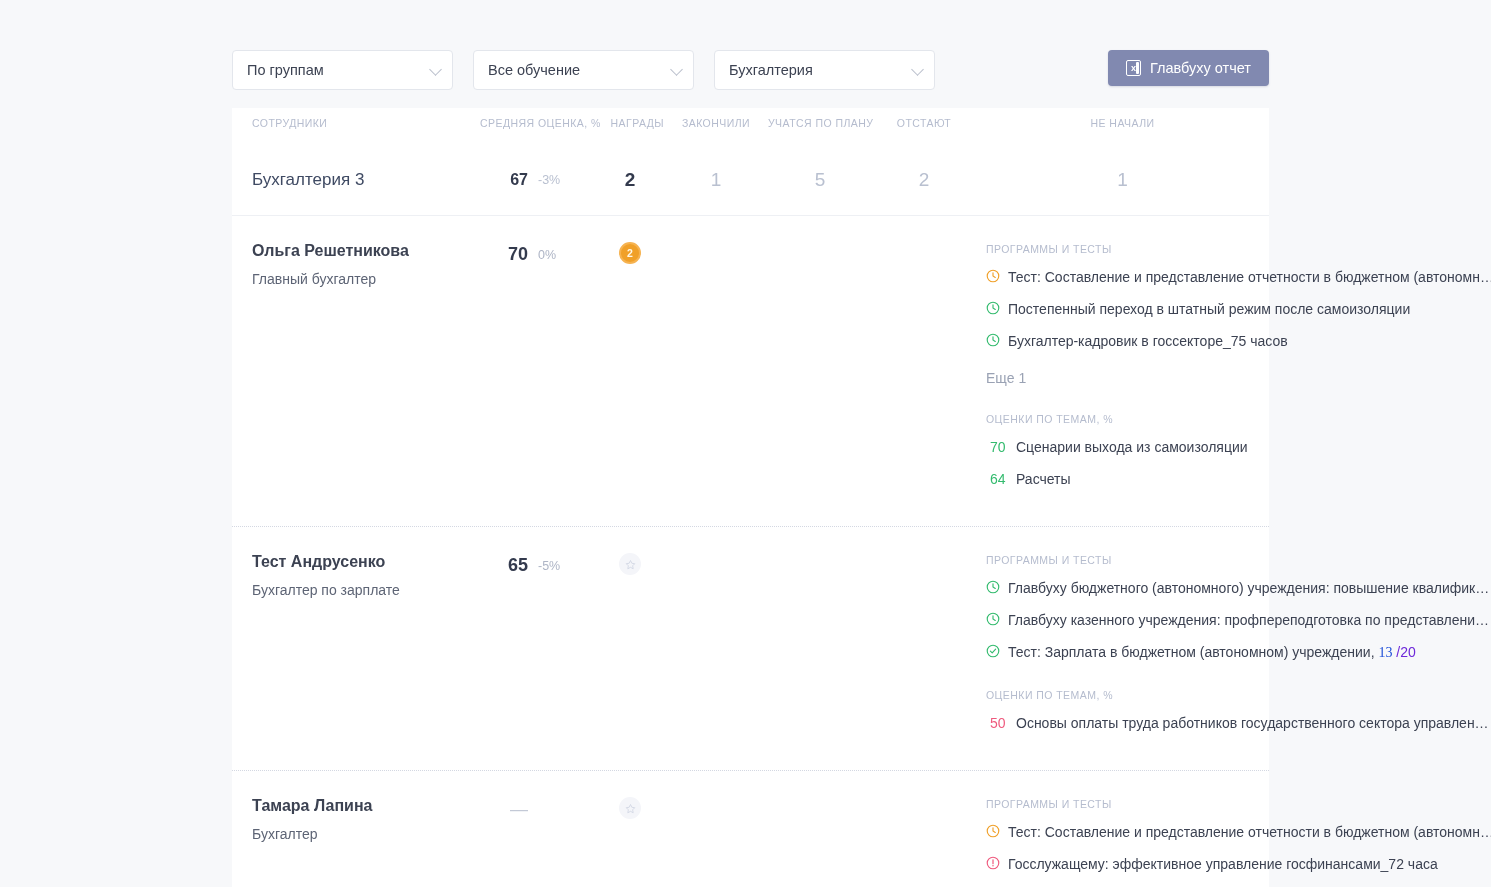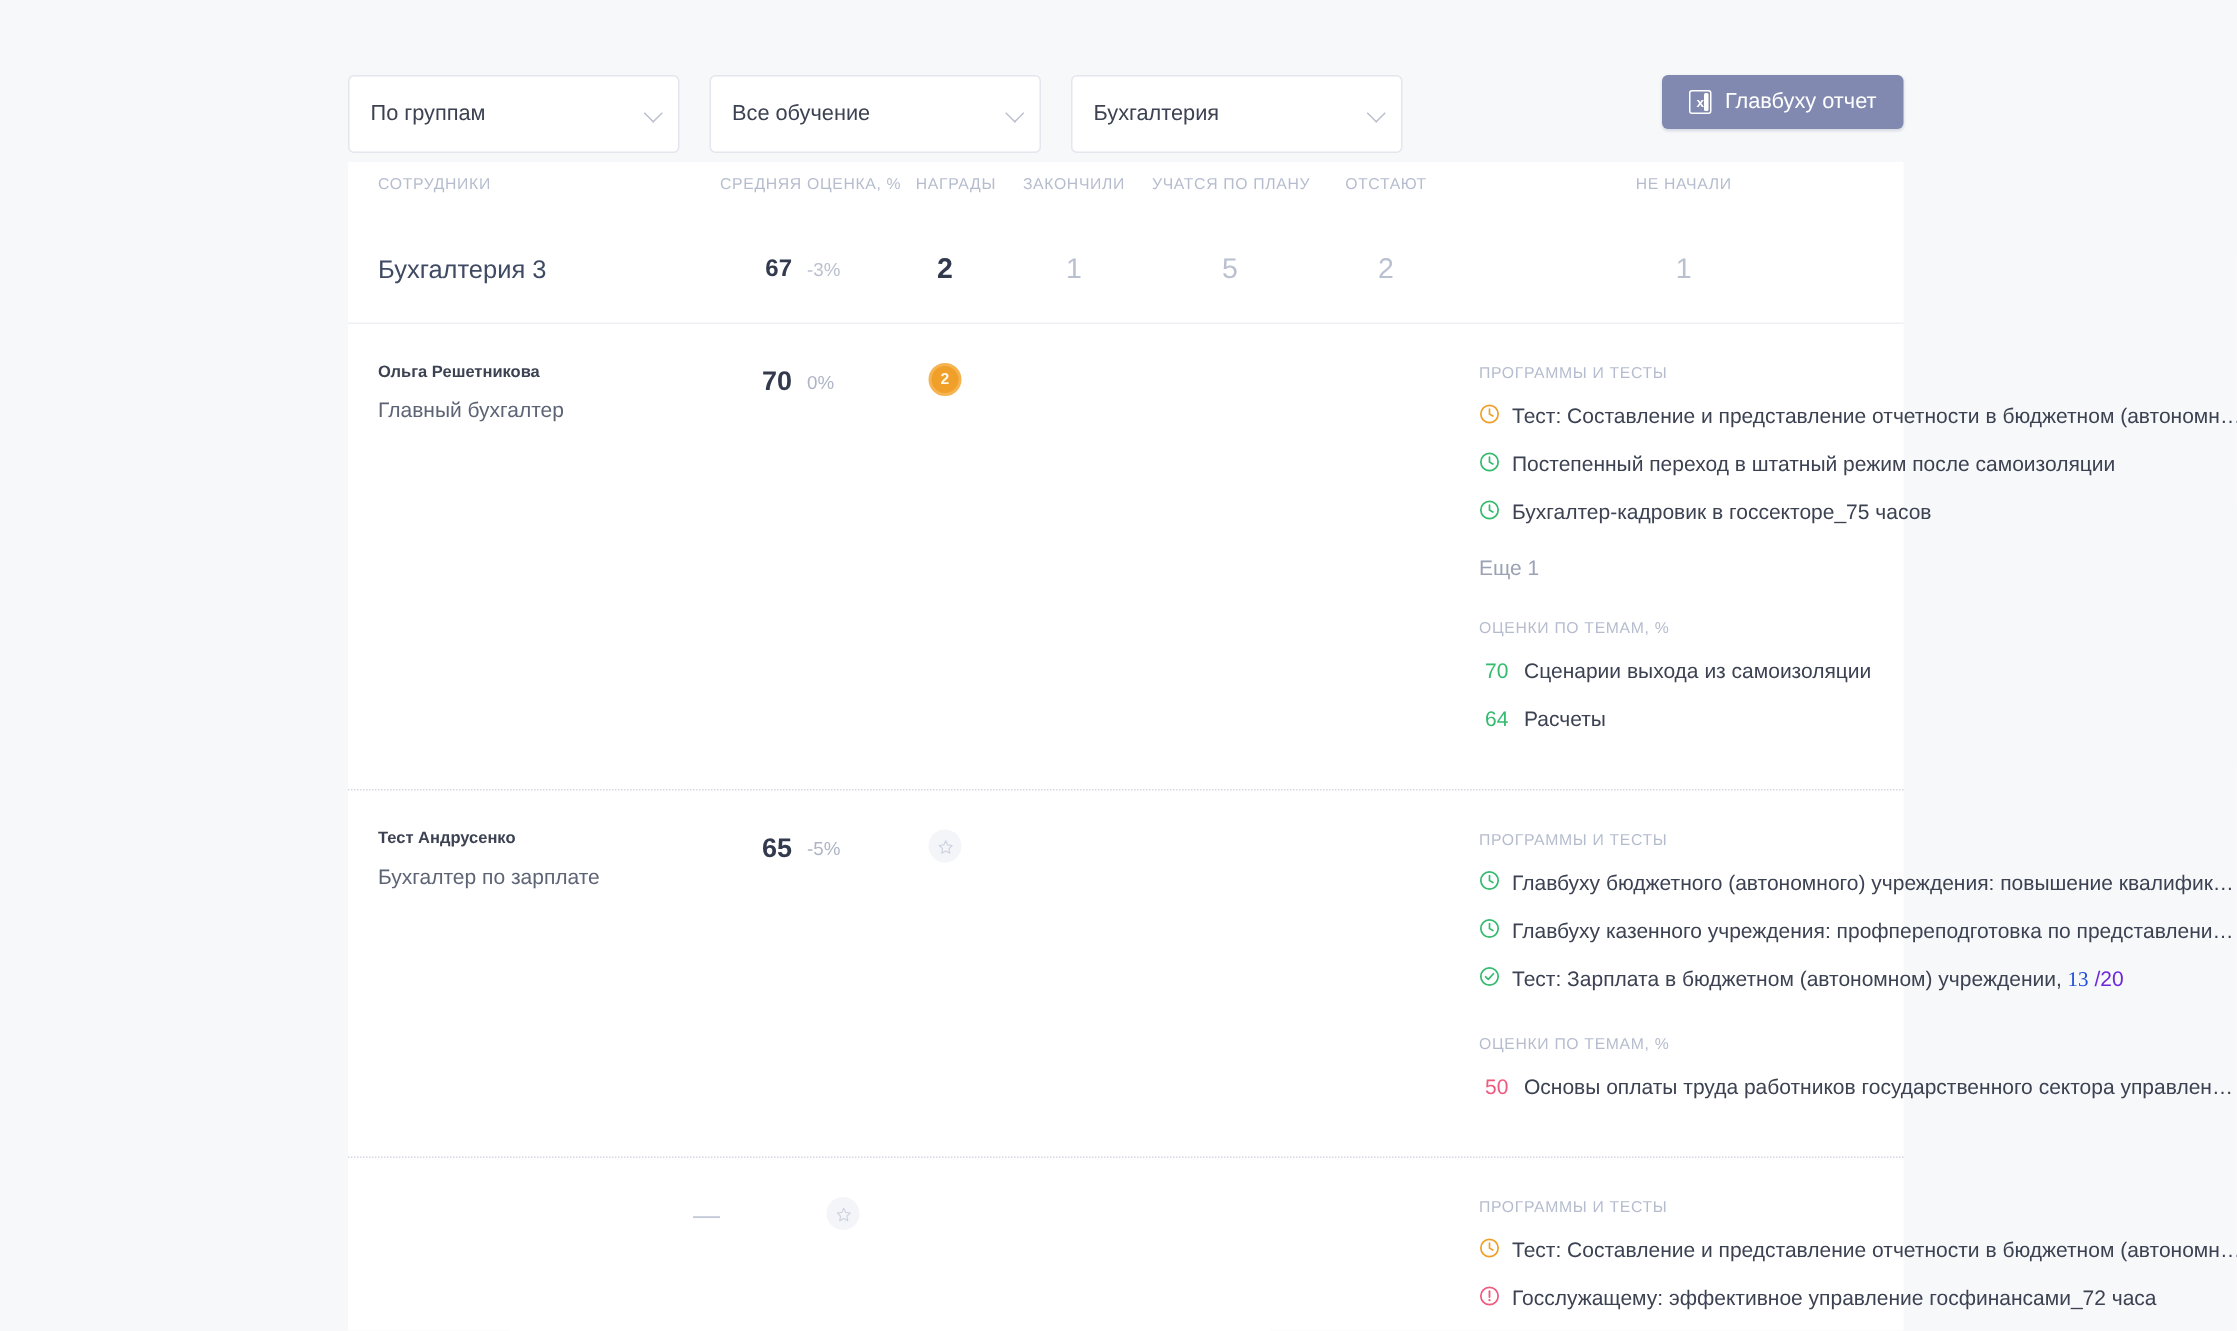--- a/index.html
+++ b/index.html
@@ -14,21 +14,21 @@
   .page { position: relative; width: 1491px; height: 887px; }
 
   
   .toolbar {
     position: absolute; left: 232px; top: 50px;
     width: 1037px; height: 36px;
   }
   .selects { position: absolute; left: 0; top: 0; display: flex; gap: 20px; }
   .select {
     position: relative;
-    height: 52px;
+    height: 40px;
     background: #ffffff;
     border: 1px solid #e3e6ec;
     border-radius: 4px;
     display: flex; align-items: center;
     padding: 0 30px 0 14px;
     font-size: 14.5px;
     color: #3c4252;
     white-space: nowrap;
     cursor: pointer;
   }
@@ -130,21 +130,21 @@
   }
 
   
   .erow {
     border-bottom: 1px dotted #d4d8e2;
     padding: 22px 0 24px 0;
   }
   .erow:last-child { border-bottom: none; }
   .e-name-cell { padding-left: 20px; padding-top: 4px; }
   .e-name {
-    font-size: 11px; font-weight: bold; color: #3c4252;
+    font-size: 16px; font-weight: bold; color: #3c4252;
     margin-bottom: 11px;
   }
   .e-pos { font-size: 14px; color: #5d6475; }
 
   .e-score {
     text-align: right;
     font-size: 18px; font-weight: bold; color: #333a4d;
     padding-top: 6px;
   }
   .e-score.empty { color: #c3c9d6; font-weight: normal; }
@@ -347,20 +347,24 @@
               <span class="ptext">Тест: Зарплата в бюджетном (автономном) учреждении, <span class="pscore-g">13</span> <span class="pscore-gl">/20</span></span>
             </div>
             <div class="sec-title second">ОЦЕНКИ ПО ТЕМАМ, %</div>
             <div class="titem">
               <span class="tval bad">50</span>
               <span class="ttext">Основы оплаты труда работников государственного сектора управлен…</span>
             </div>
           </div>
         </div>
         <div class="grid erow">
+          <div class="e-name-cell">
+            <div class="e-name">Тамара Лапина</div>
+            <div class="e-pos">Бухгалтер</div>
+          </div>
           <div class="e-score empty">—</div>
           <div class="e-delta"></div>
           <div class="e-award">
             <div class="star-empty">
               <svg width="11" height="11" viewBox="0 0 16 16">
                 <path d="M8 2.2 L9.9 6.2 L14.2 6.8 L11.1 9.9 L11.9 14.2 L8 12.1 L4.1 14.2 L4.9 9.9 L1.8 6.8 L6.1 6.2 Z" fill="none" stroke="#ccd2e0" stroke-width="1.1" stroke-linejoin="round"></path>
               </svg>
             </div>
           </div>
           <div></div>

